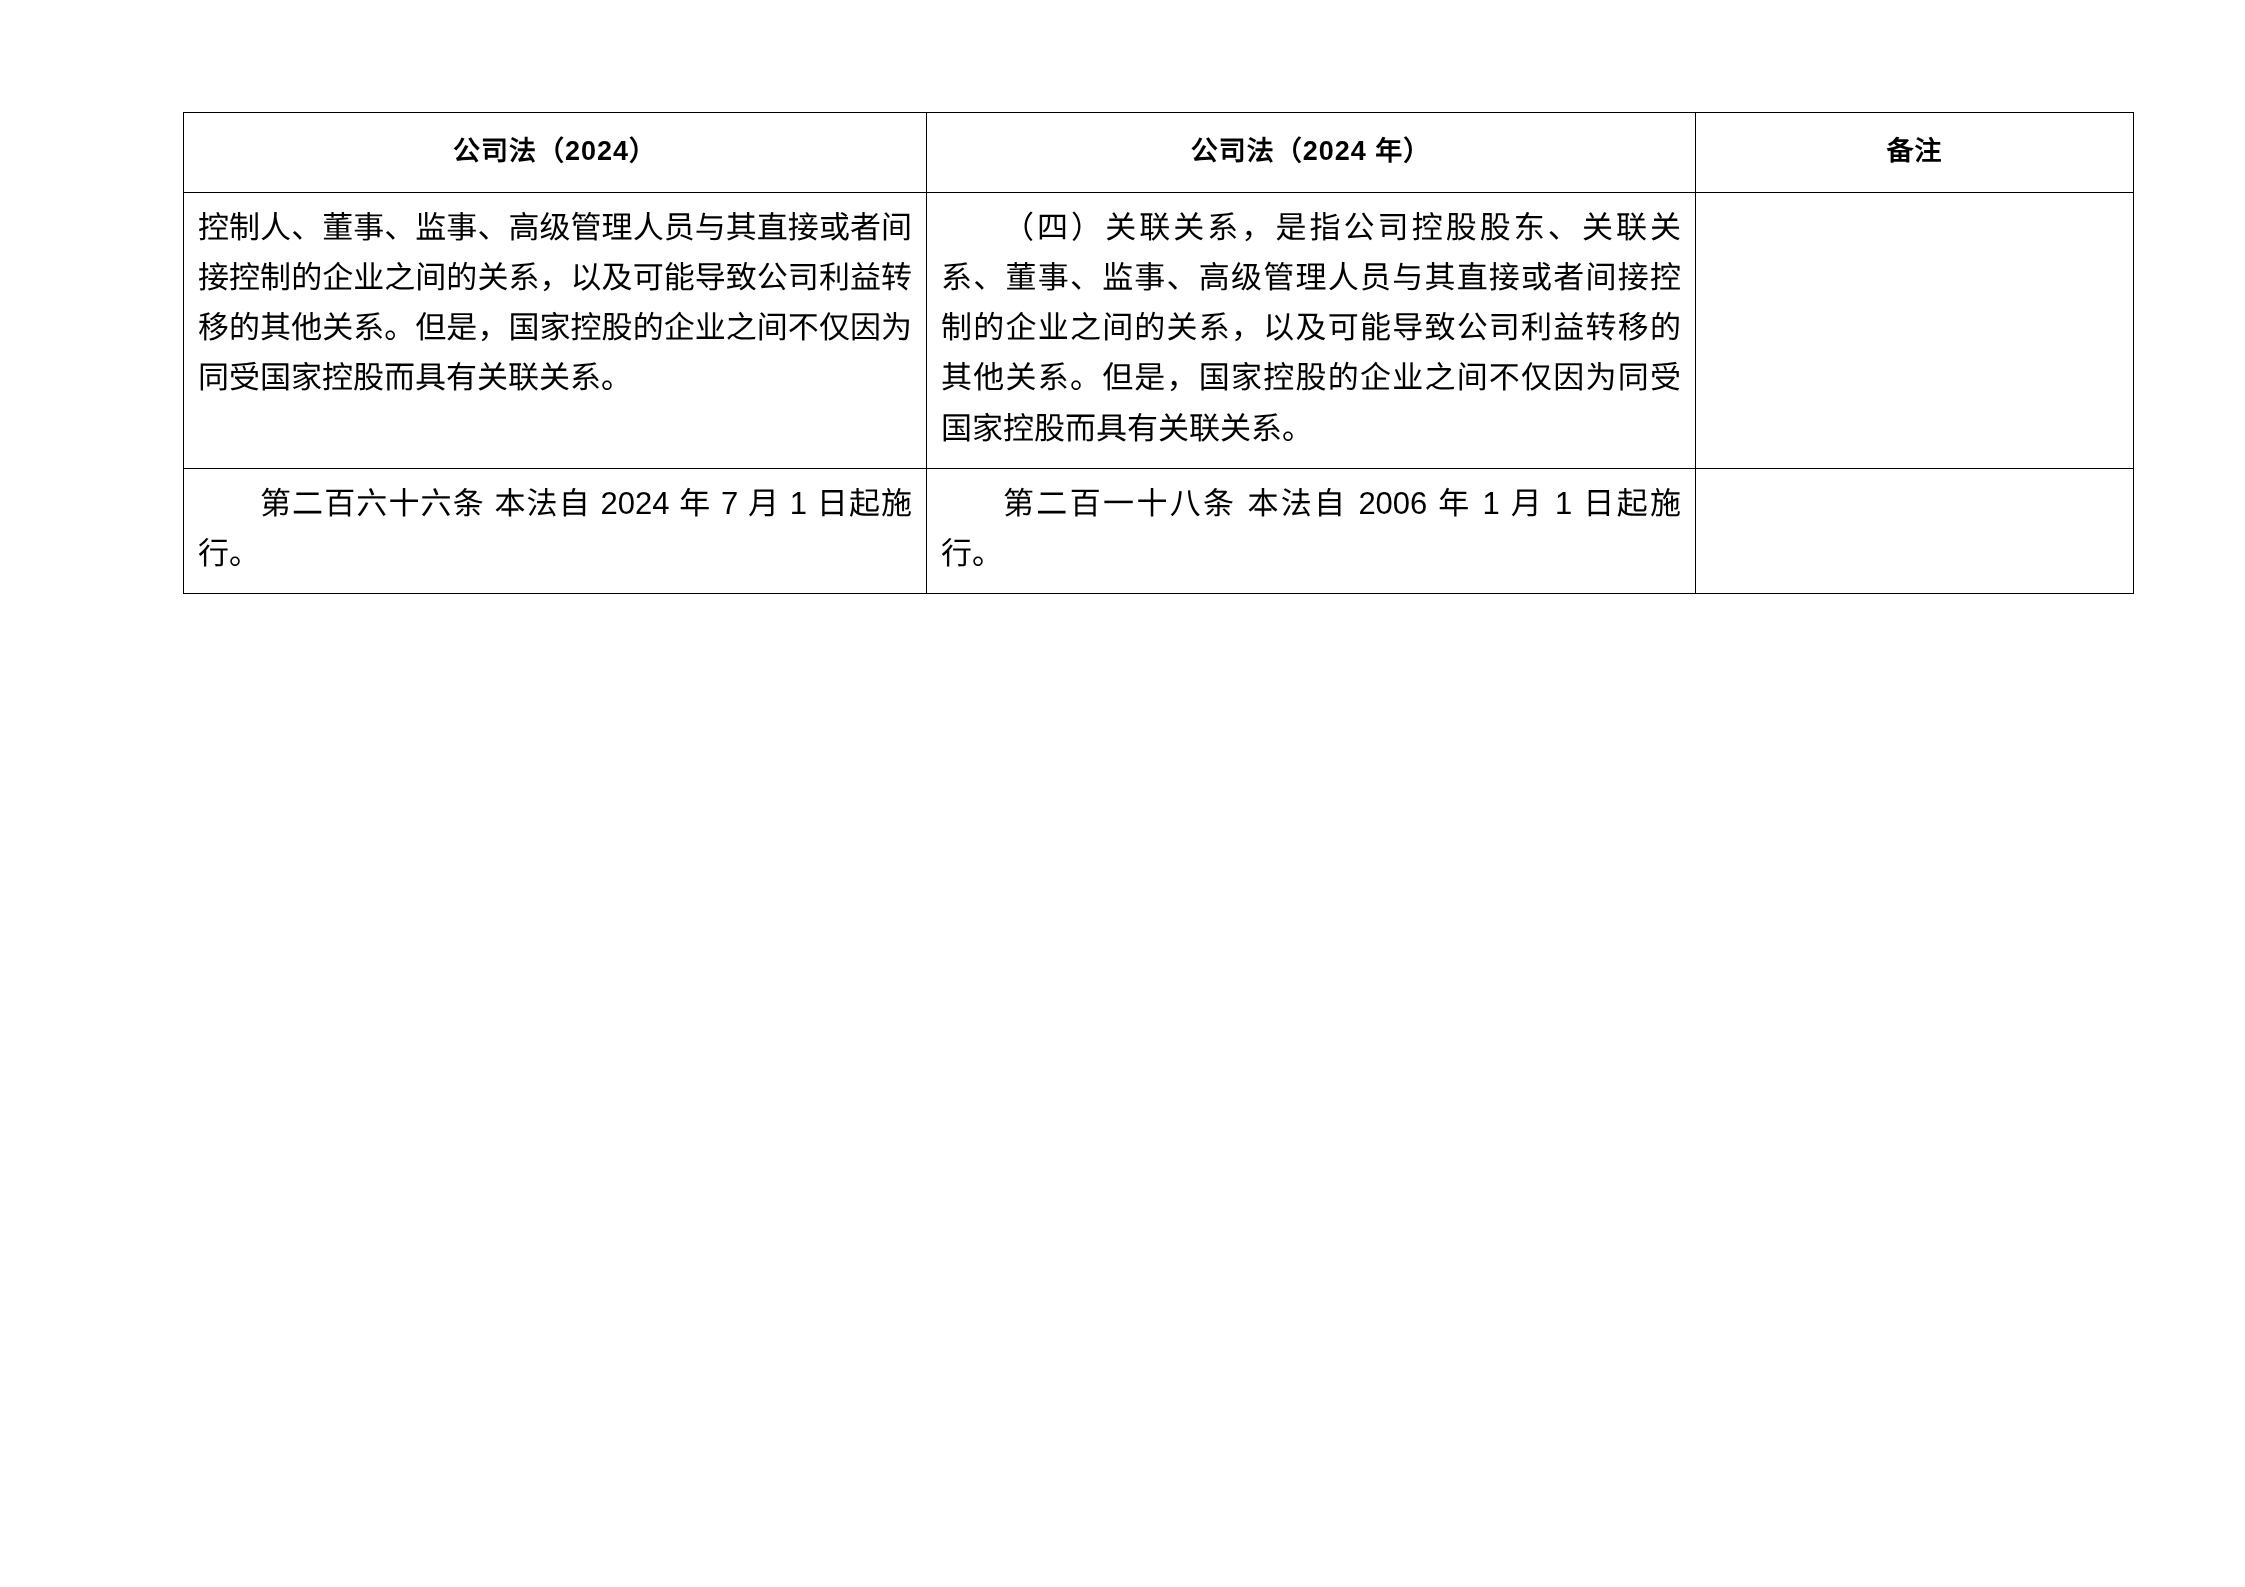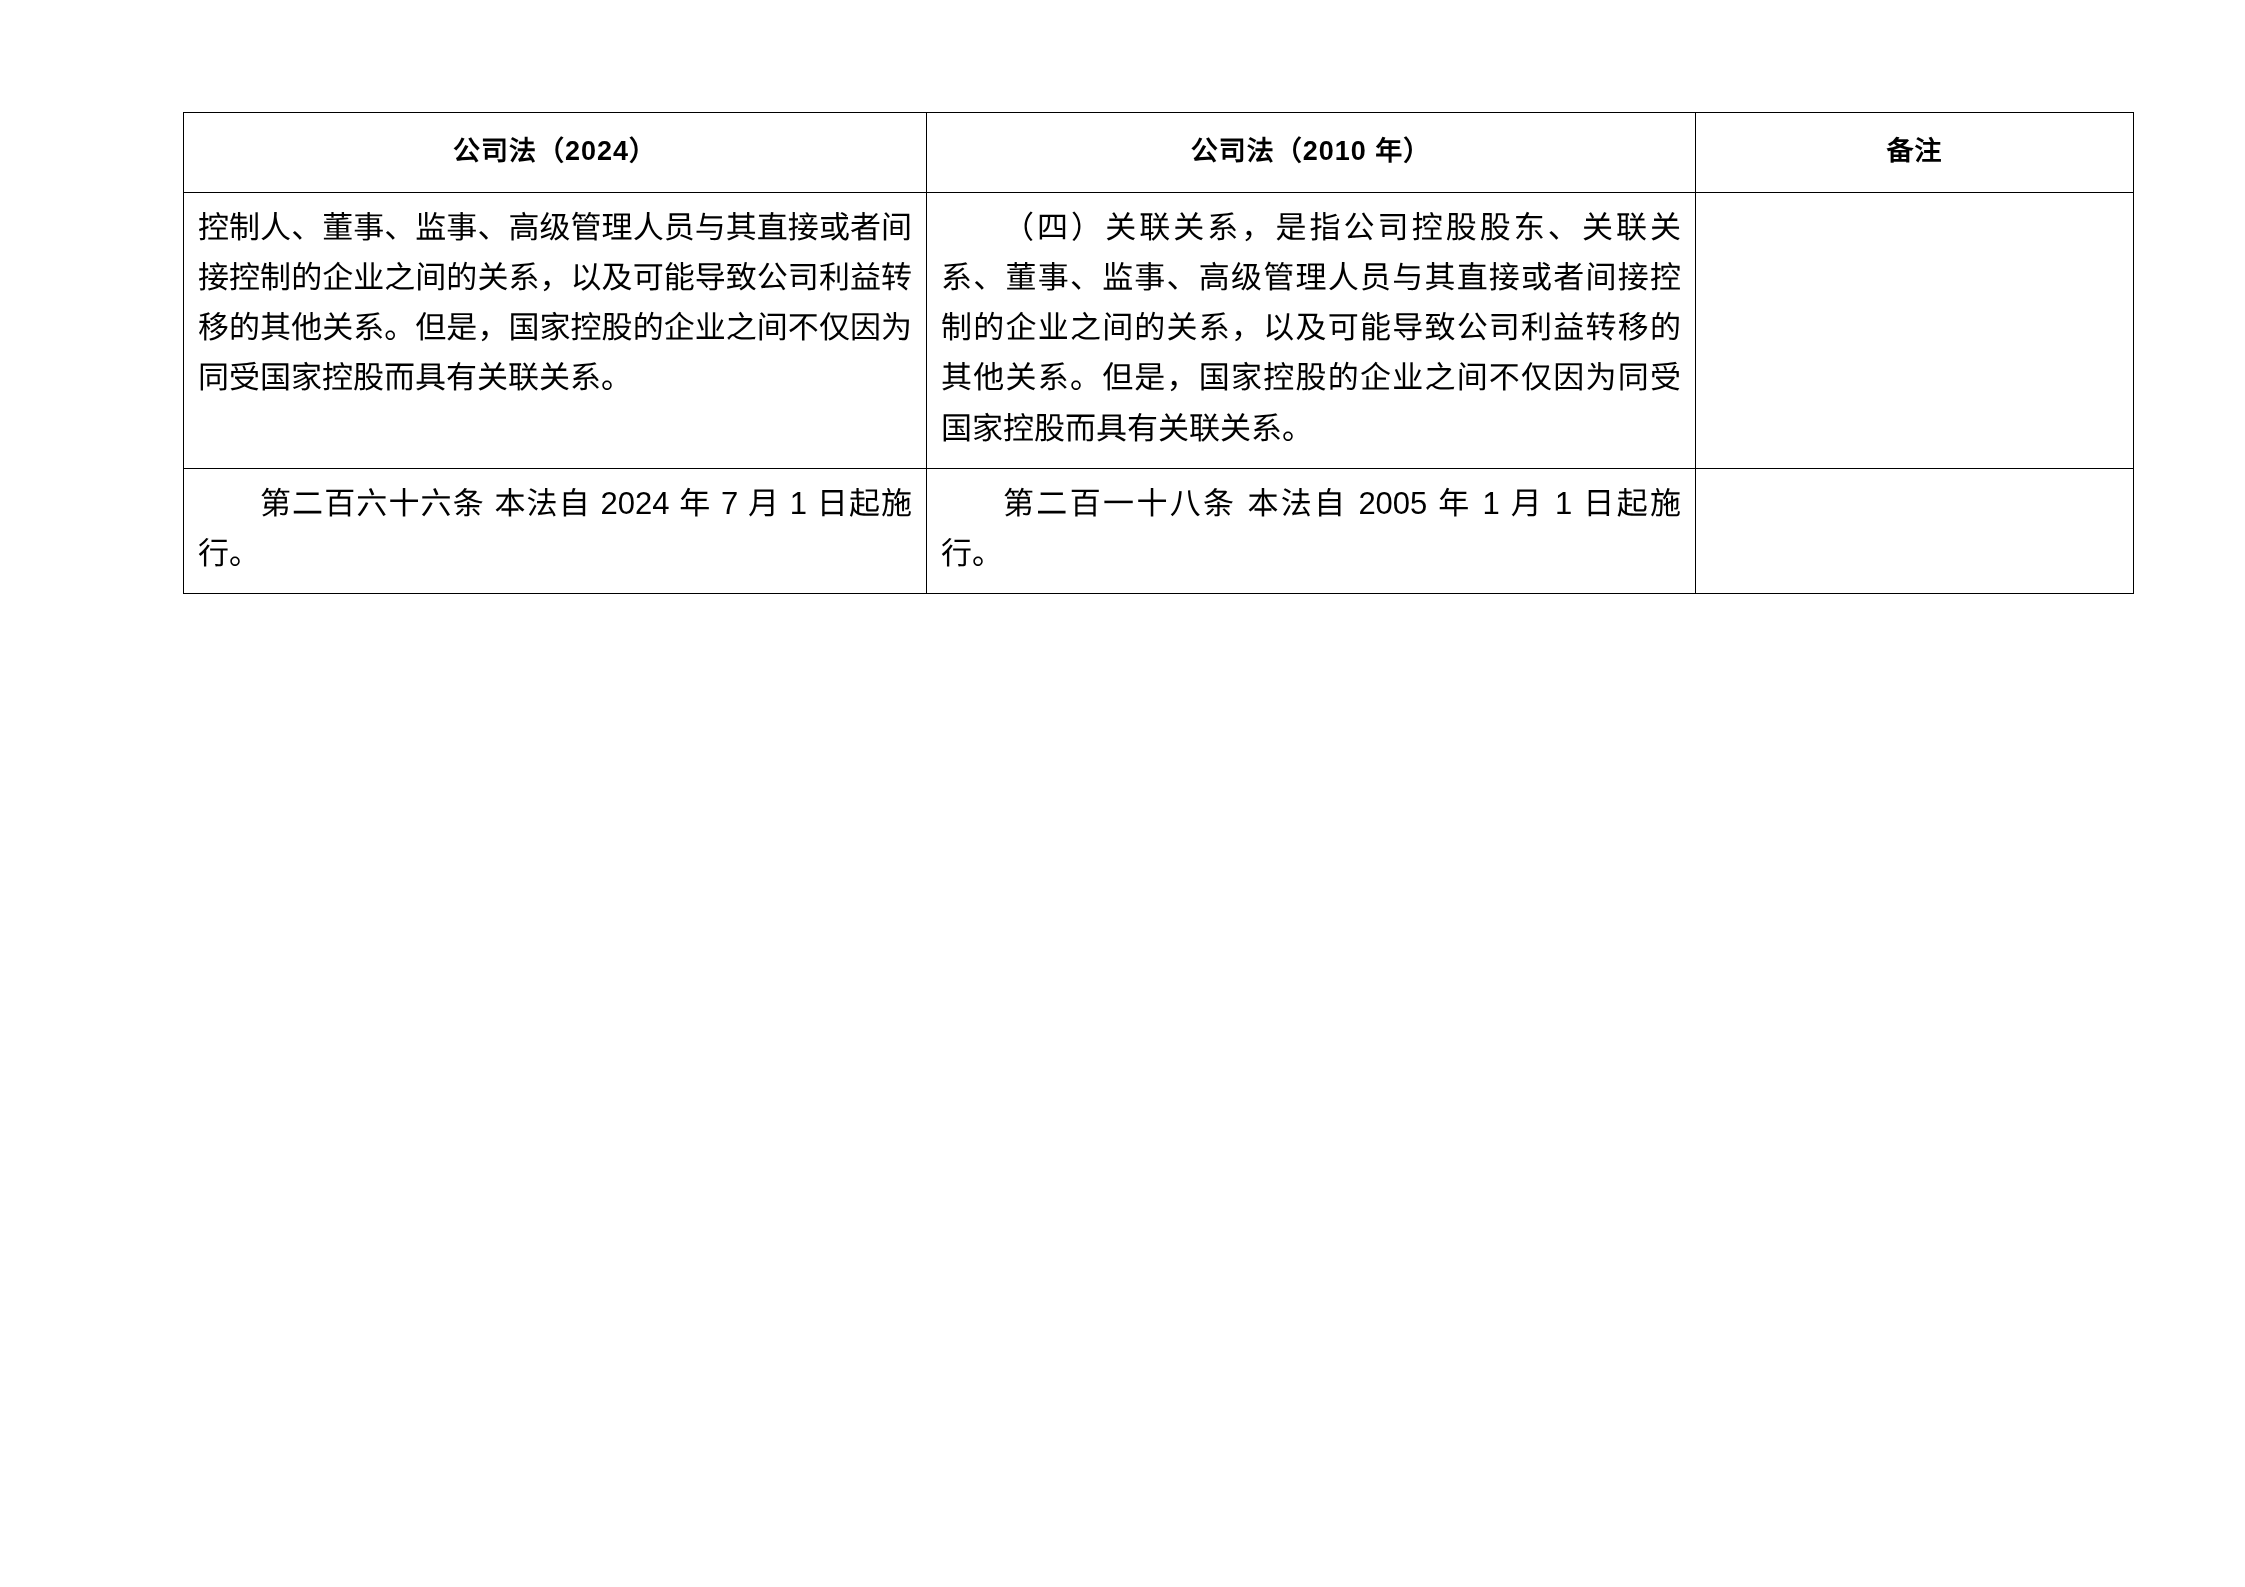--- a/index.html
+++ b/index.html
@@ -73,42 +73,42 @@
 </style>
 </head>
 <body>
 
 <div class="page">
 
   <table class="doc-table">
     <thead>
       <tr>
         <th class="col-a">公司法（2024）</th>
-        <th class="col-b">公司法（2010 年）</th>
+        <th class="col-b">公司法（2024 年）</th>
         <th class="col-c">备注</th>
       </tr>
     </thead>
     <tbody>
       <tr>
         <td class="col-a">
           <span class="cell-text">控制人、董事、监事、高级管理人员与其直接或者间接控制的企业之间的关系，以及可能导致公司利益转移的其他关系。但是，国家控股的企业之间不仅因为同受国家控股而具有关联关系。</span>
         </td>
         <td class="col-b">
           <span class="cell-text indent">（四）关联关系，是指公司控股股东、关联关系、董事、监事、高级管理人员与其直接或者间接控制的企业之间的关系，以及可能导致公司利益转移的其他关系。但是，国家控股的企业之间不仅因为同受国家控股而具有关联关系。</span>
         </td>
         <td class="col-c">
           <span class="cell-text"></span>
         </td>
       </tr>
       <tr>
         <td class="col-a">
           <span class="cell-text indent">第二百六十六条 本法自 2024 年 7 月 1 日起施行。</span>
         </td>
         <td class="col-b">
-          <span class="cell-text indent">第二百一十八条 本法自 2005 年 1 月 1 日起施行。</span>
+          <span class="cell-text indent">第二百一十八条 本法自 2006 年 1 月 1 日起施行。</span>
         </td>
         <td class="col-c">
           <span class="cell-text"></span>
         </td>
       </tr>
     </tbody>
   </table>
 
 
 </div>

